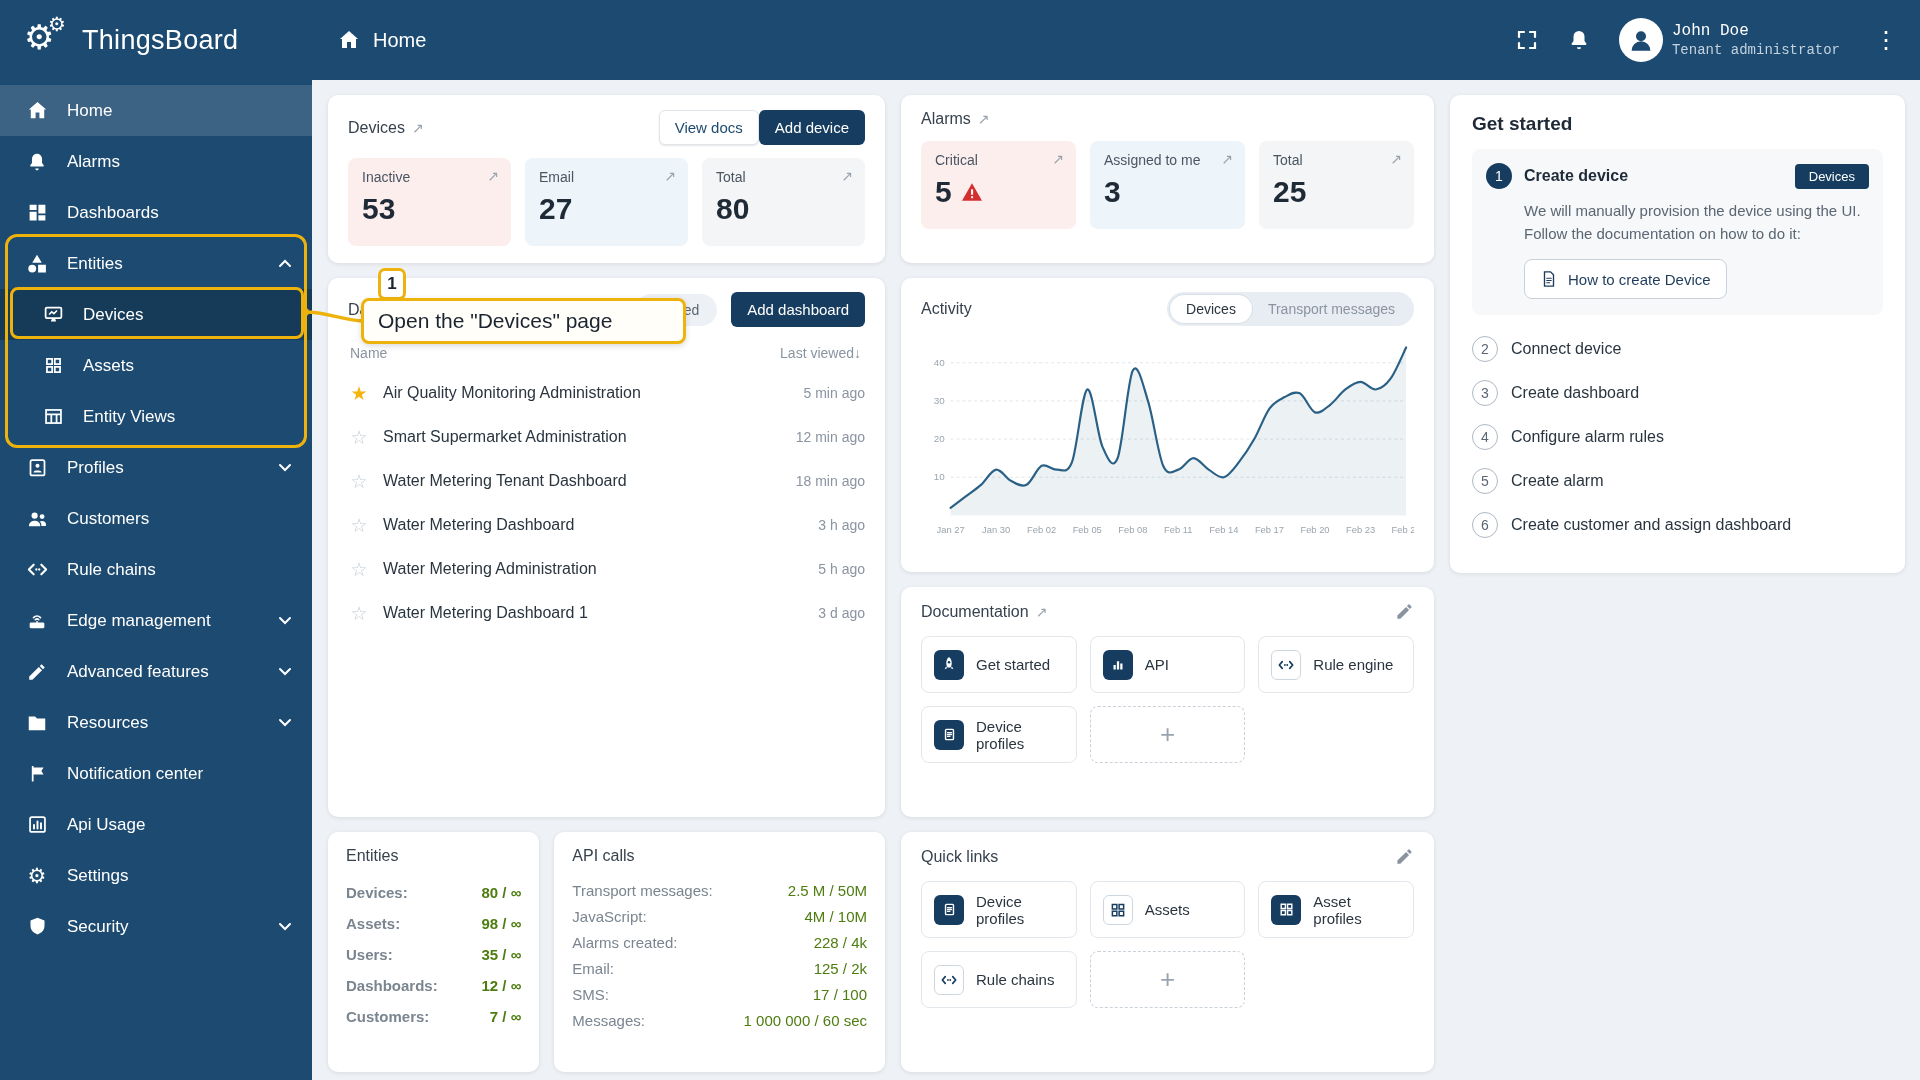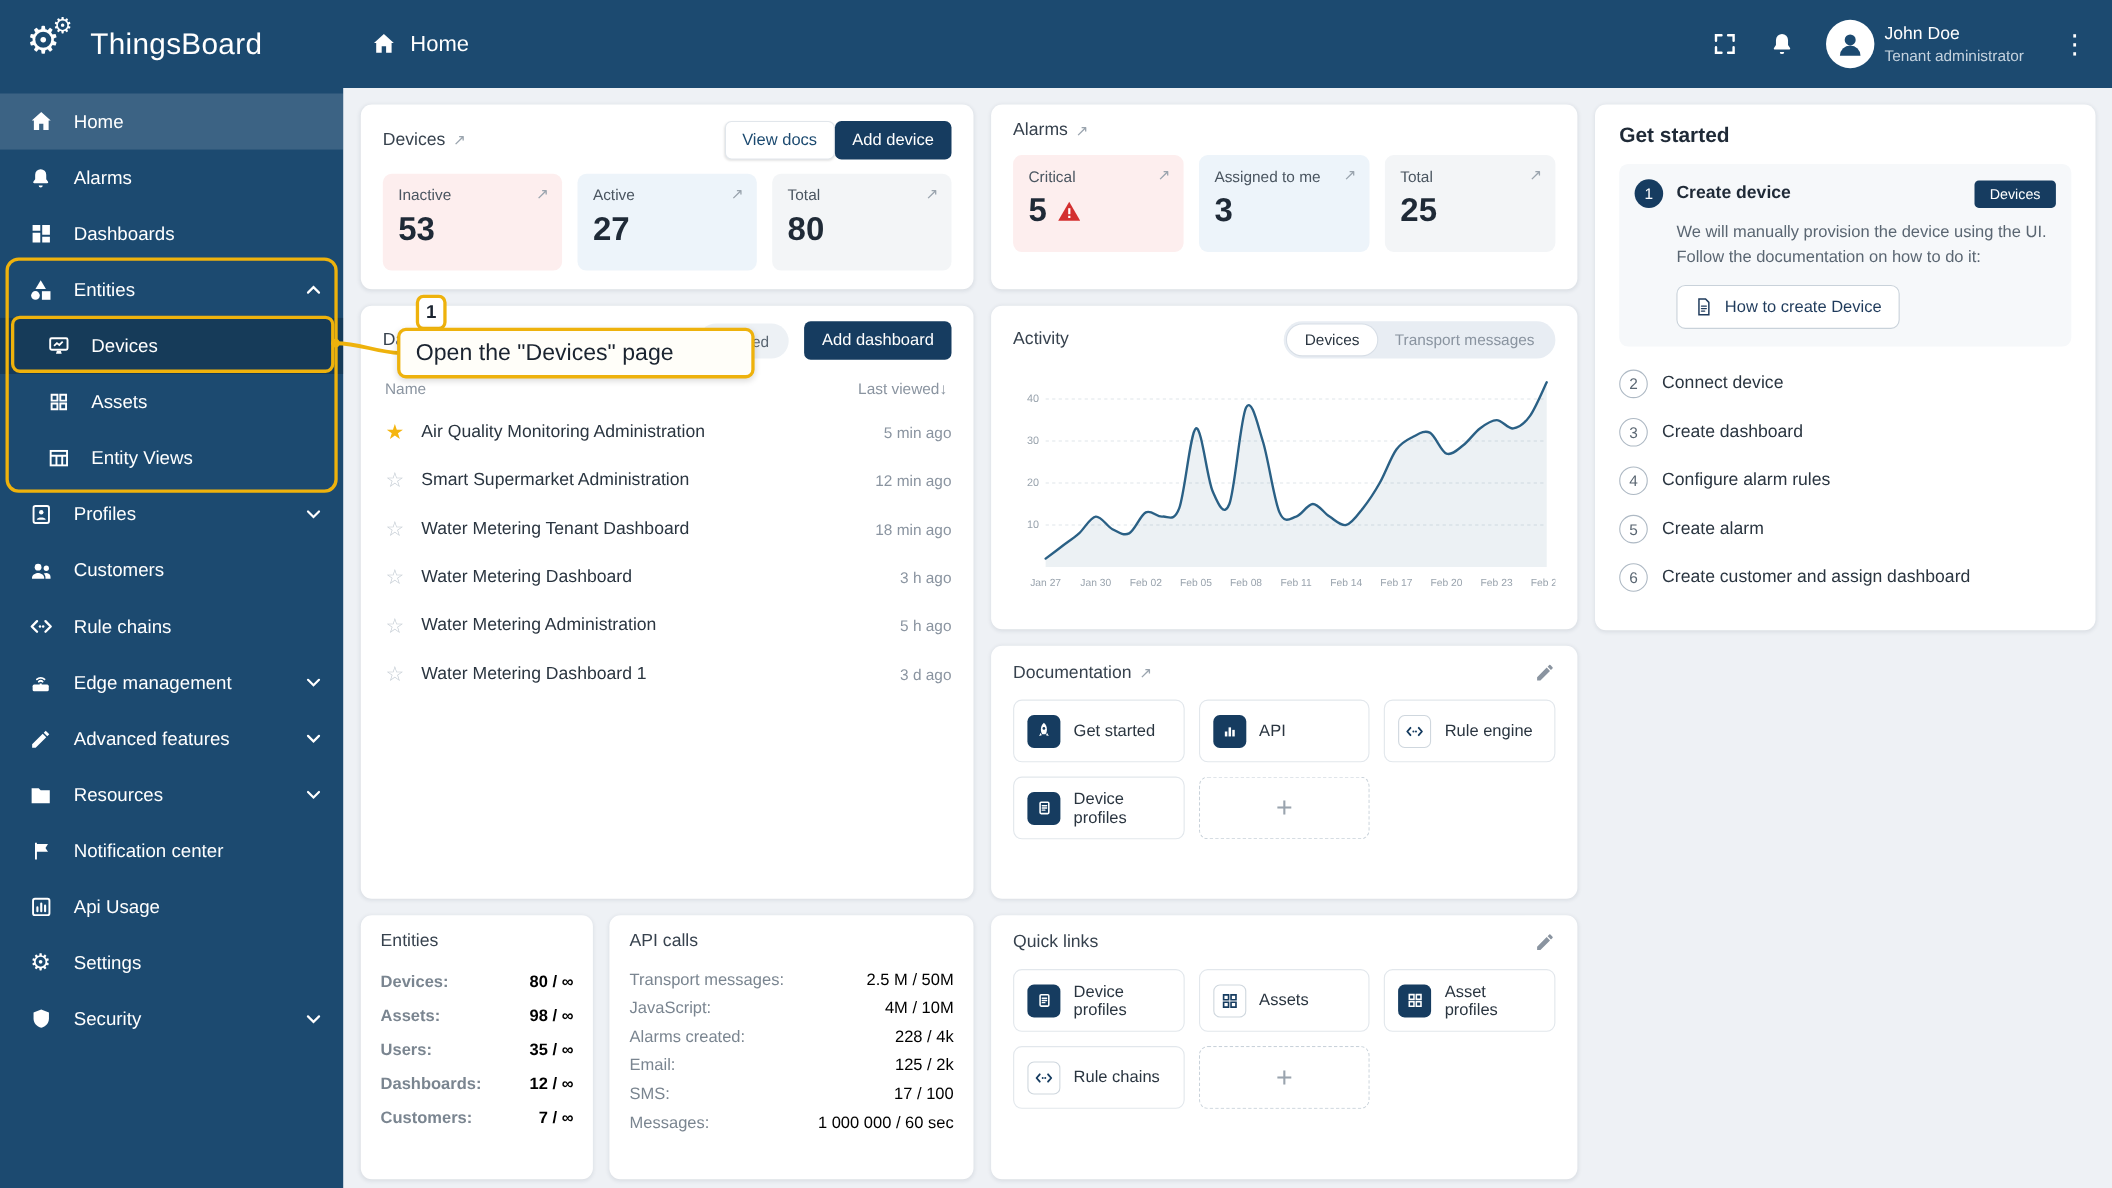--- a/index.html
+++ b/index.html
@@ -9,21 +9,21 @@
   
   .header { height:80px; background:#1c4a70; display:flex; align-items:center; color:#fff; }
   .logo-area { width:312px; display:flex; align-items:center; gap:12px; padding-left:24px; flex-shrink:0; cursor:pointer; }
   .logo-gears { position:relative; width:46px; height:48px; }
   .logo-gears .g1 { position:absolute; left:0; top:4px; font-size:34px; line-height:1; }
   .logo-gears .g2 { position:absolute; left:24px; top:-2px; font-size:20px; line-height:1; }
   .logo-text { font-size:27px; font-weight:500; letter-spacing:.3px; }
   .breadcrumb { display:flex; align-items:center; gap:11px; padding-left:24px; font-size:20px; font-weight:500; }
   .header-right { margin-left:auto; display:flex; align-items:center; gap:28px; padding-right:16px; }
   .icon-btn { display:flex; align-items:center; cursor:pointer; color:#fff; }
-  .user-chip { display:flex; align-items:center; gap:9px; cursor:pointer; }
+  .user-chip { display:flex; align-items:center; gap:9px; cursor:pointer;font-family:Liberation Mono, monospace; }
   .avatar { width:44px; height:44px; border-radius:50%; background:#fff; color:#1c4a70; display:flex; align-items:center; justify-content:center; overflow:hidden; }
   .user-meta { display:flex; flex-direction:column; line-height:1.3; }
   .user-name { font-size:16px; }
   .user-role { font-size:14px; color:#c4d2de; }
   .kebab { font-size:24px; cursor:pointer; padding:0 6px; }
 
   
   .body-row { display:flex; height:1000px; }
   .sidebar { width:312px; background:#1c4a70; padding-top:5px; flex-shrink:0; }
   .nav-item { height:51px; display:flex; align-items:center; gap:17px; padding:0 20px 0 24px; color:#fff; font-size:17px; font-weight:500; cursor:pointer; }
@@ -86,21 +86,21 @@
   .tile-icon.outline { border:1.5px solid #cfd7de; color:#163c60; background:#fff; }
   .tile.add { border:1.5px dashed #c9d2da; justify-content:center; color:#9aa4ae; font-size:26px; font-weight:400; }
 
   
   .pair { display:flex; gap:15px; }
   .mini-card { height:240px; padding:15px 18px; }
   .mini-card.entities { width:233px; }
   .mini-card.api { width:367px; }
   .kv { display:flex; justify-content:space-between; align-items:center; font-size:15px; }
   .kv .k { color:#7a8590; }
-  .kv .v { color:#000000; }
+  .kv .v { color:#4d7c0f; }
   .kv.h31 { height:31px;font-weight:bold; }
   .kv.h26 { height:26px; }
   .mini-title { font-size:16px; color:#37424e; margin-bottom:12px; }
 
   
   .gs-card { padding:18px 22px 26px; }
   .gs-title { font-size:19px; font-weight:700; color:#1f2a37; }
   .step1 { background:#f6f8fa; border-radius:8px; padding:14px; margin-top:14px; }
   .step1-head { display:flex; align-items:center; gap:12px; cursor:pointer; }
   .num { width:26px; height:26px; border-radius:50%; display:flex; align-items:center; justify-content:center; font-size:14px; flex-shrink:0; }
@@ -366,21 +366,21 @@
             <button class="btn-primary">Add device</button>
           </span>
         </div>
         <div class="stat-row">
           <div class="stat pink">
             <div class="stat-label">Inactive</div>
             <span class="ext">↗</span>
             <div class="stat-value">53</div>
           </div>
           <div class="stat blue">
-            <div class="stat-label">Active</div>
+            <div class="stat-label">Email</div>
             <span class="ext">↗</span>
             <div class="stat-value">27</div>
           </div>
           <div class="stat gray">
             <div class="stat-label">Total</div>
             <span class="ext">↗</span>
             <div class="stat-value">80</div>
           </div>
         </div>
       </section>

